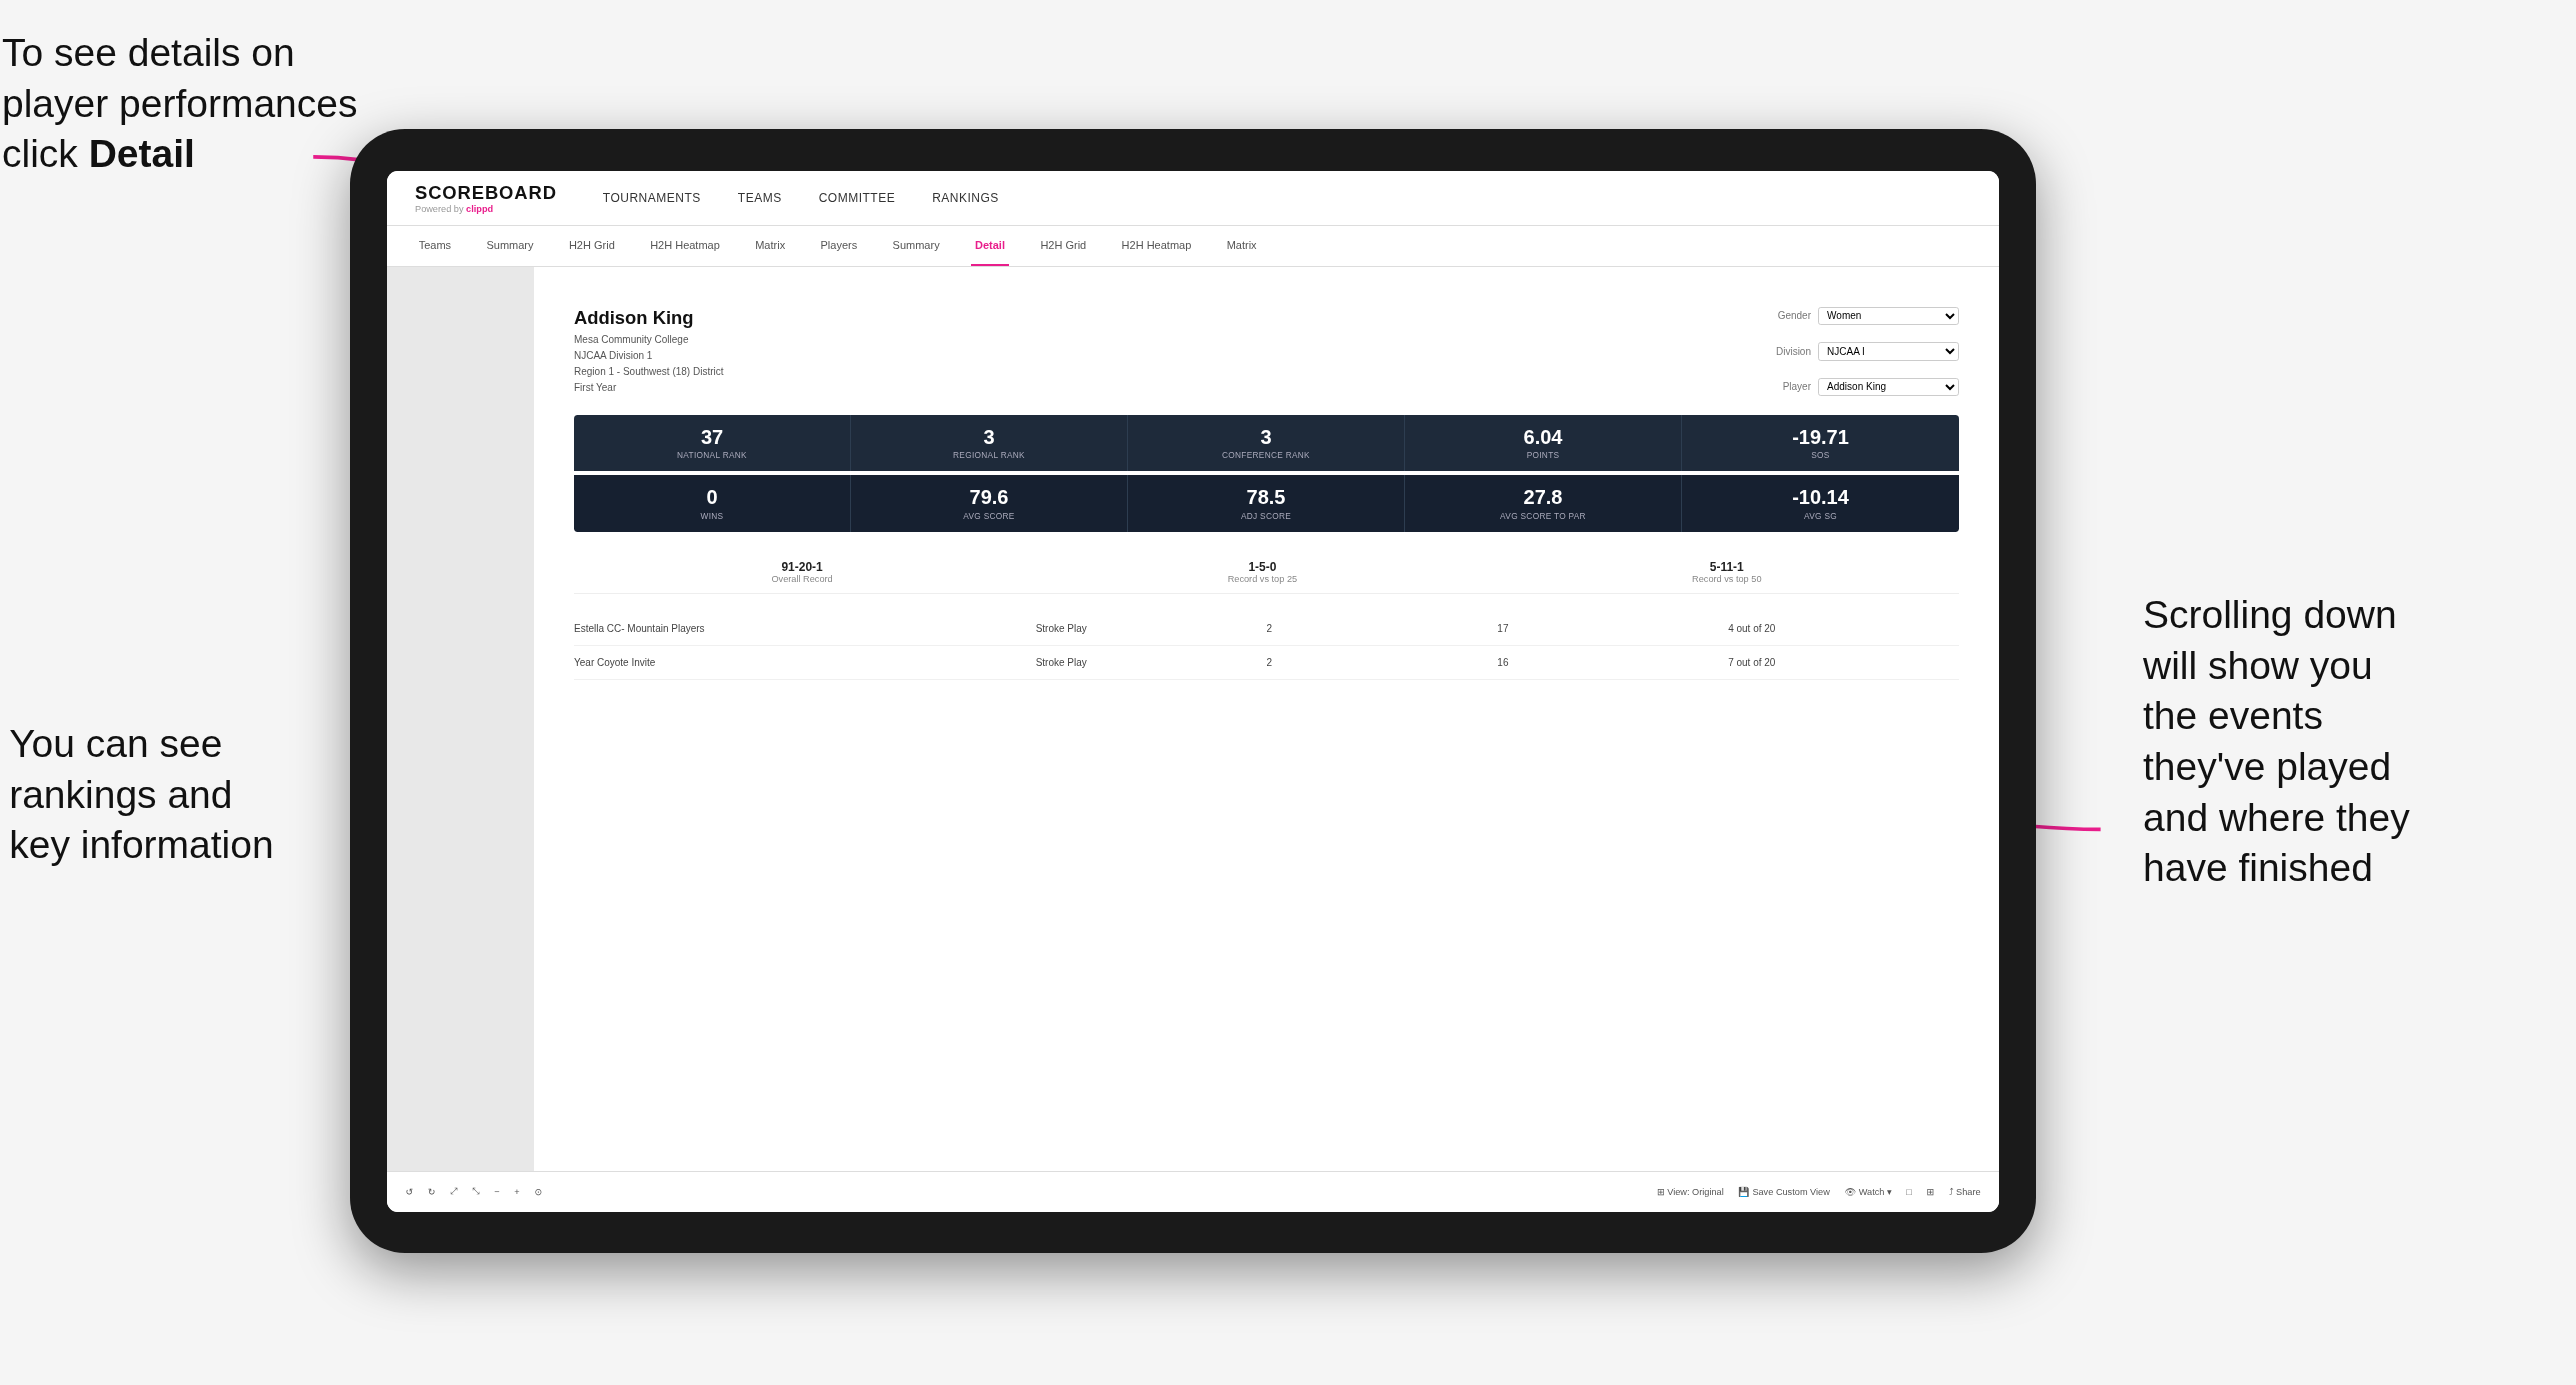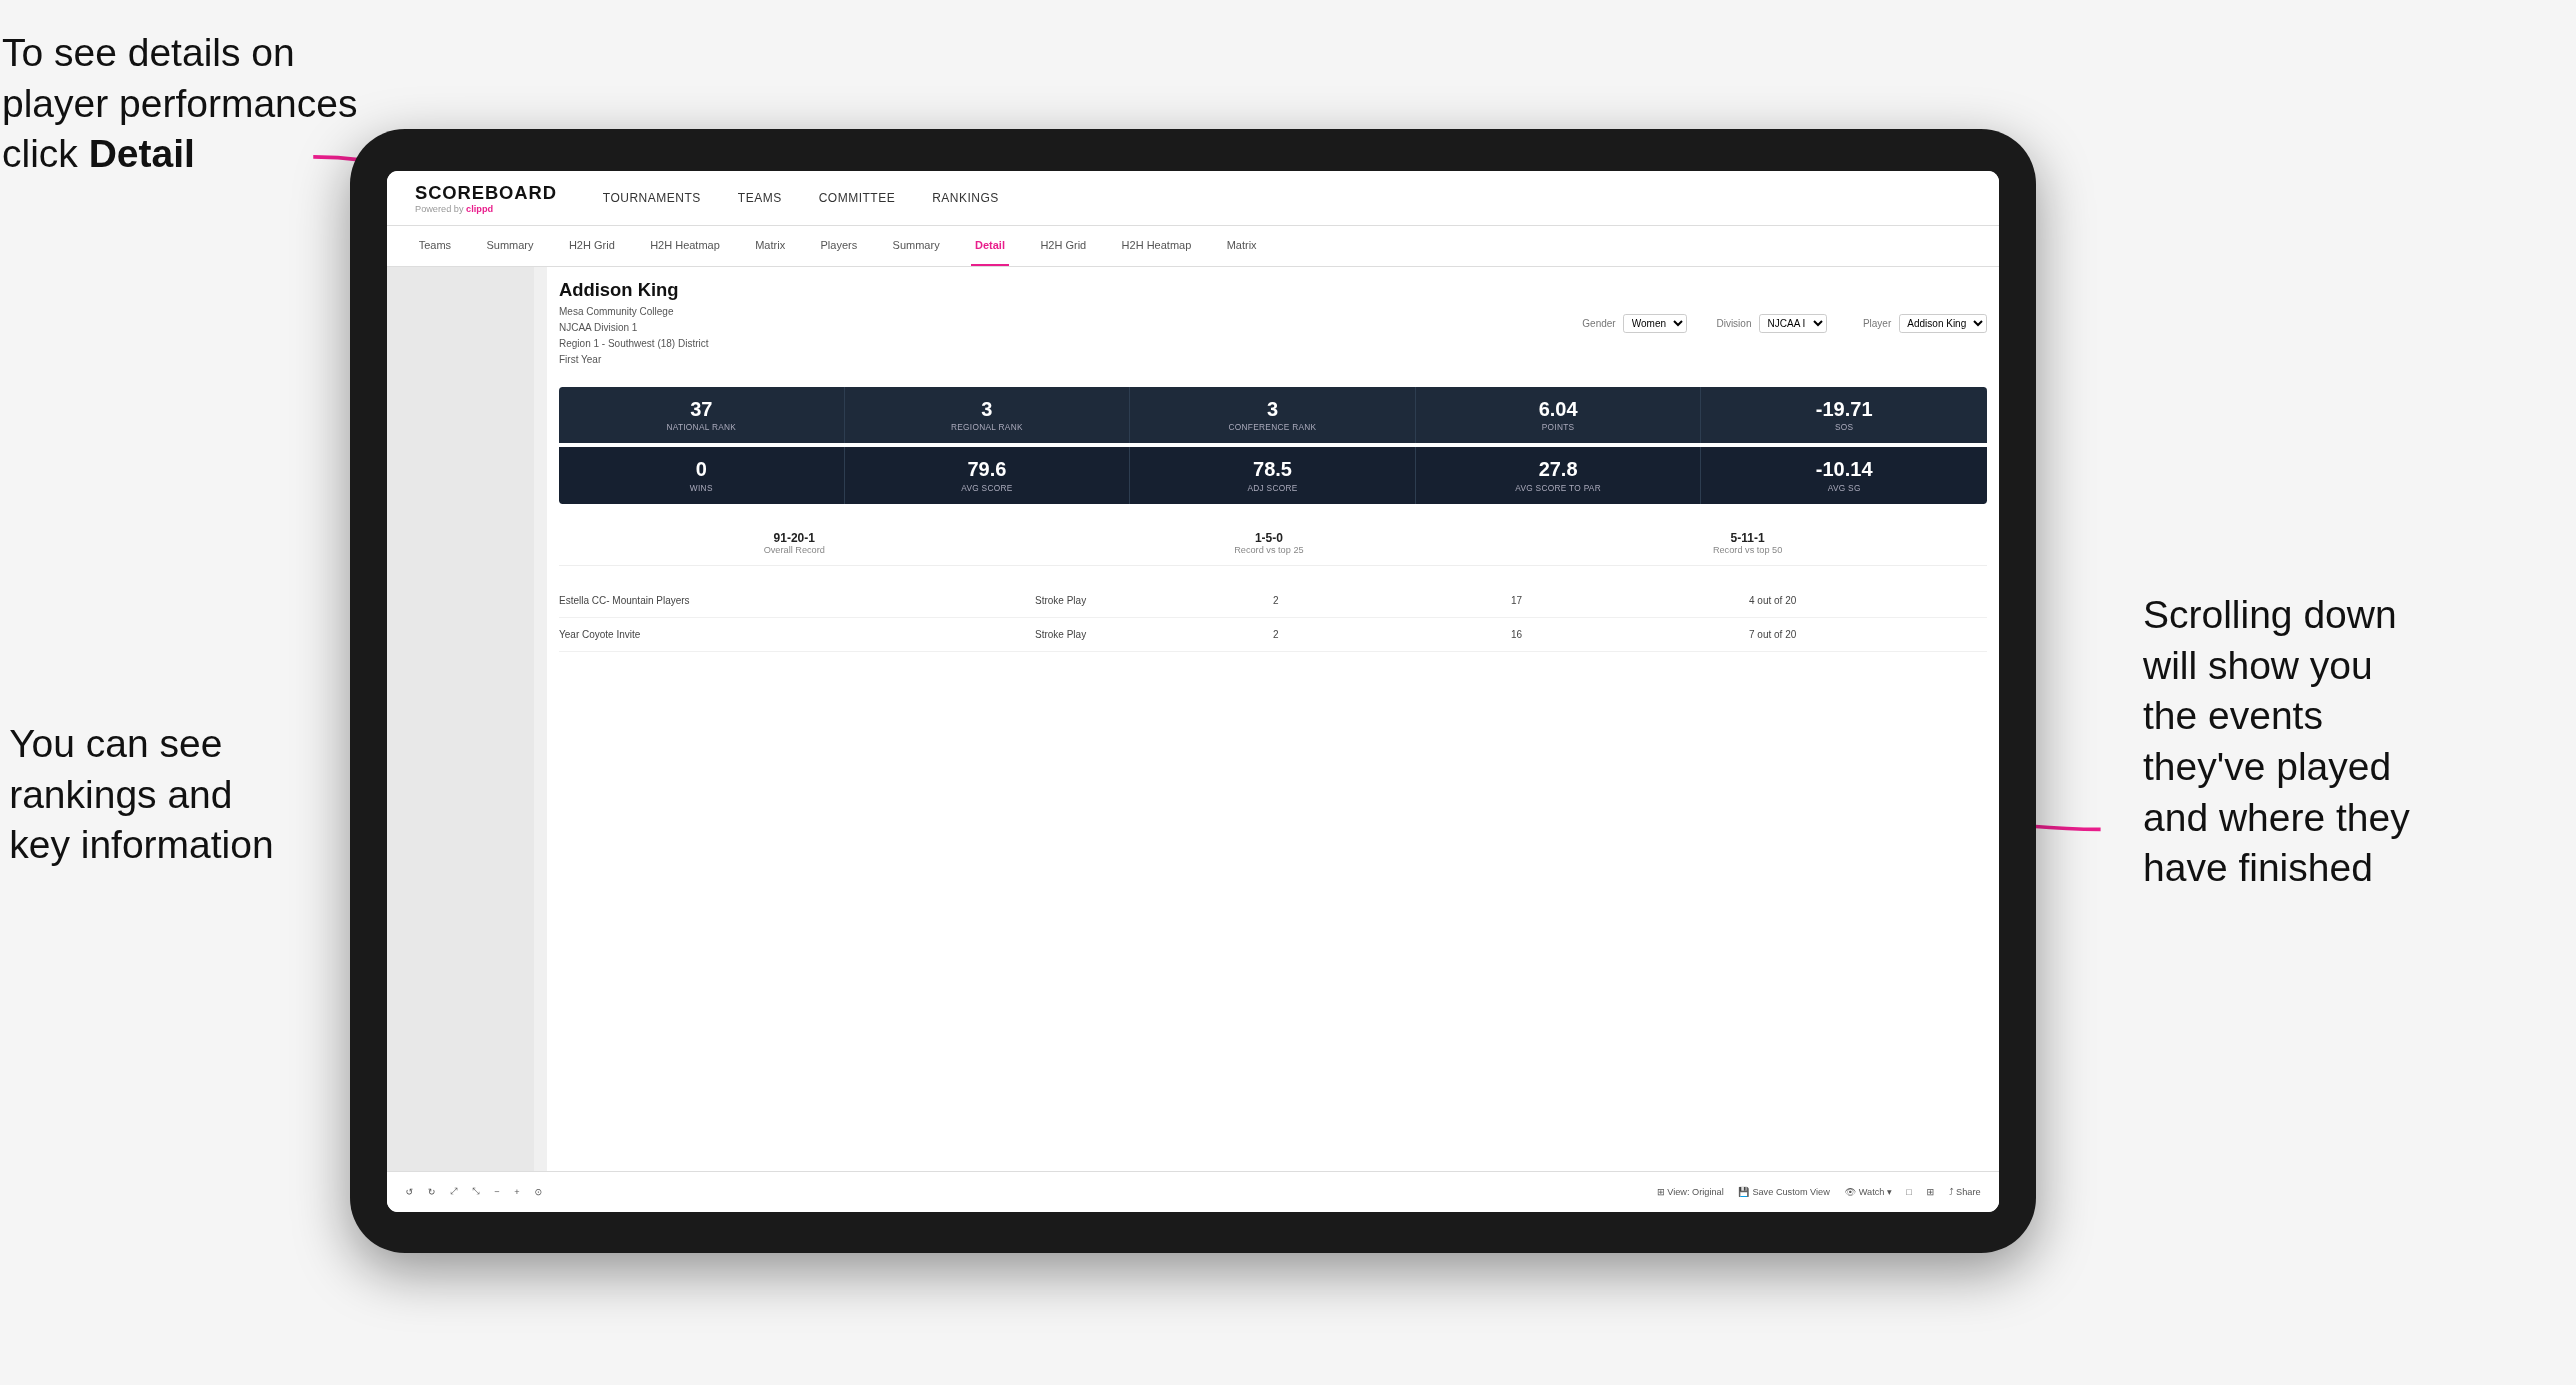--- a/index.html
+++ b/index.html
@@ -152,22 +152,21 @@
       width: 147px;
       background: #e8e8e8;
       flex-shrink: 0;
     }
 
     
     .main-content {
       flex: 1;
       background: #fff;
       overflow-y: auto;
-      padding: 12px;
-      margin-left: 13px;
+      padding: 40px;
     }
 
     
     .player-header {
       display: flex;
       justify-content: space-between;
       margin-bottom: 18.4px;
     }
 
     .player-info h2 {
@@ -177,22 +176,22 @@
       margin-bottom: 3.7px;
     }
     .player-info p {
       font-size: 10px;
       color: #555;
       line-height: 1.6;
     }
 
     .player-controls {
       display: flex;
-      flex-direction: row;
-      gap: 9px;
+      flex-direction: column;
+      gap: 17px;
       min-width: 203px;
     }
     .control-row {
       display: flex;
       align-items: center;
       gap: 7.4px;
       font-size: 10px;
       color: #555;
     }
     .control-row label {

